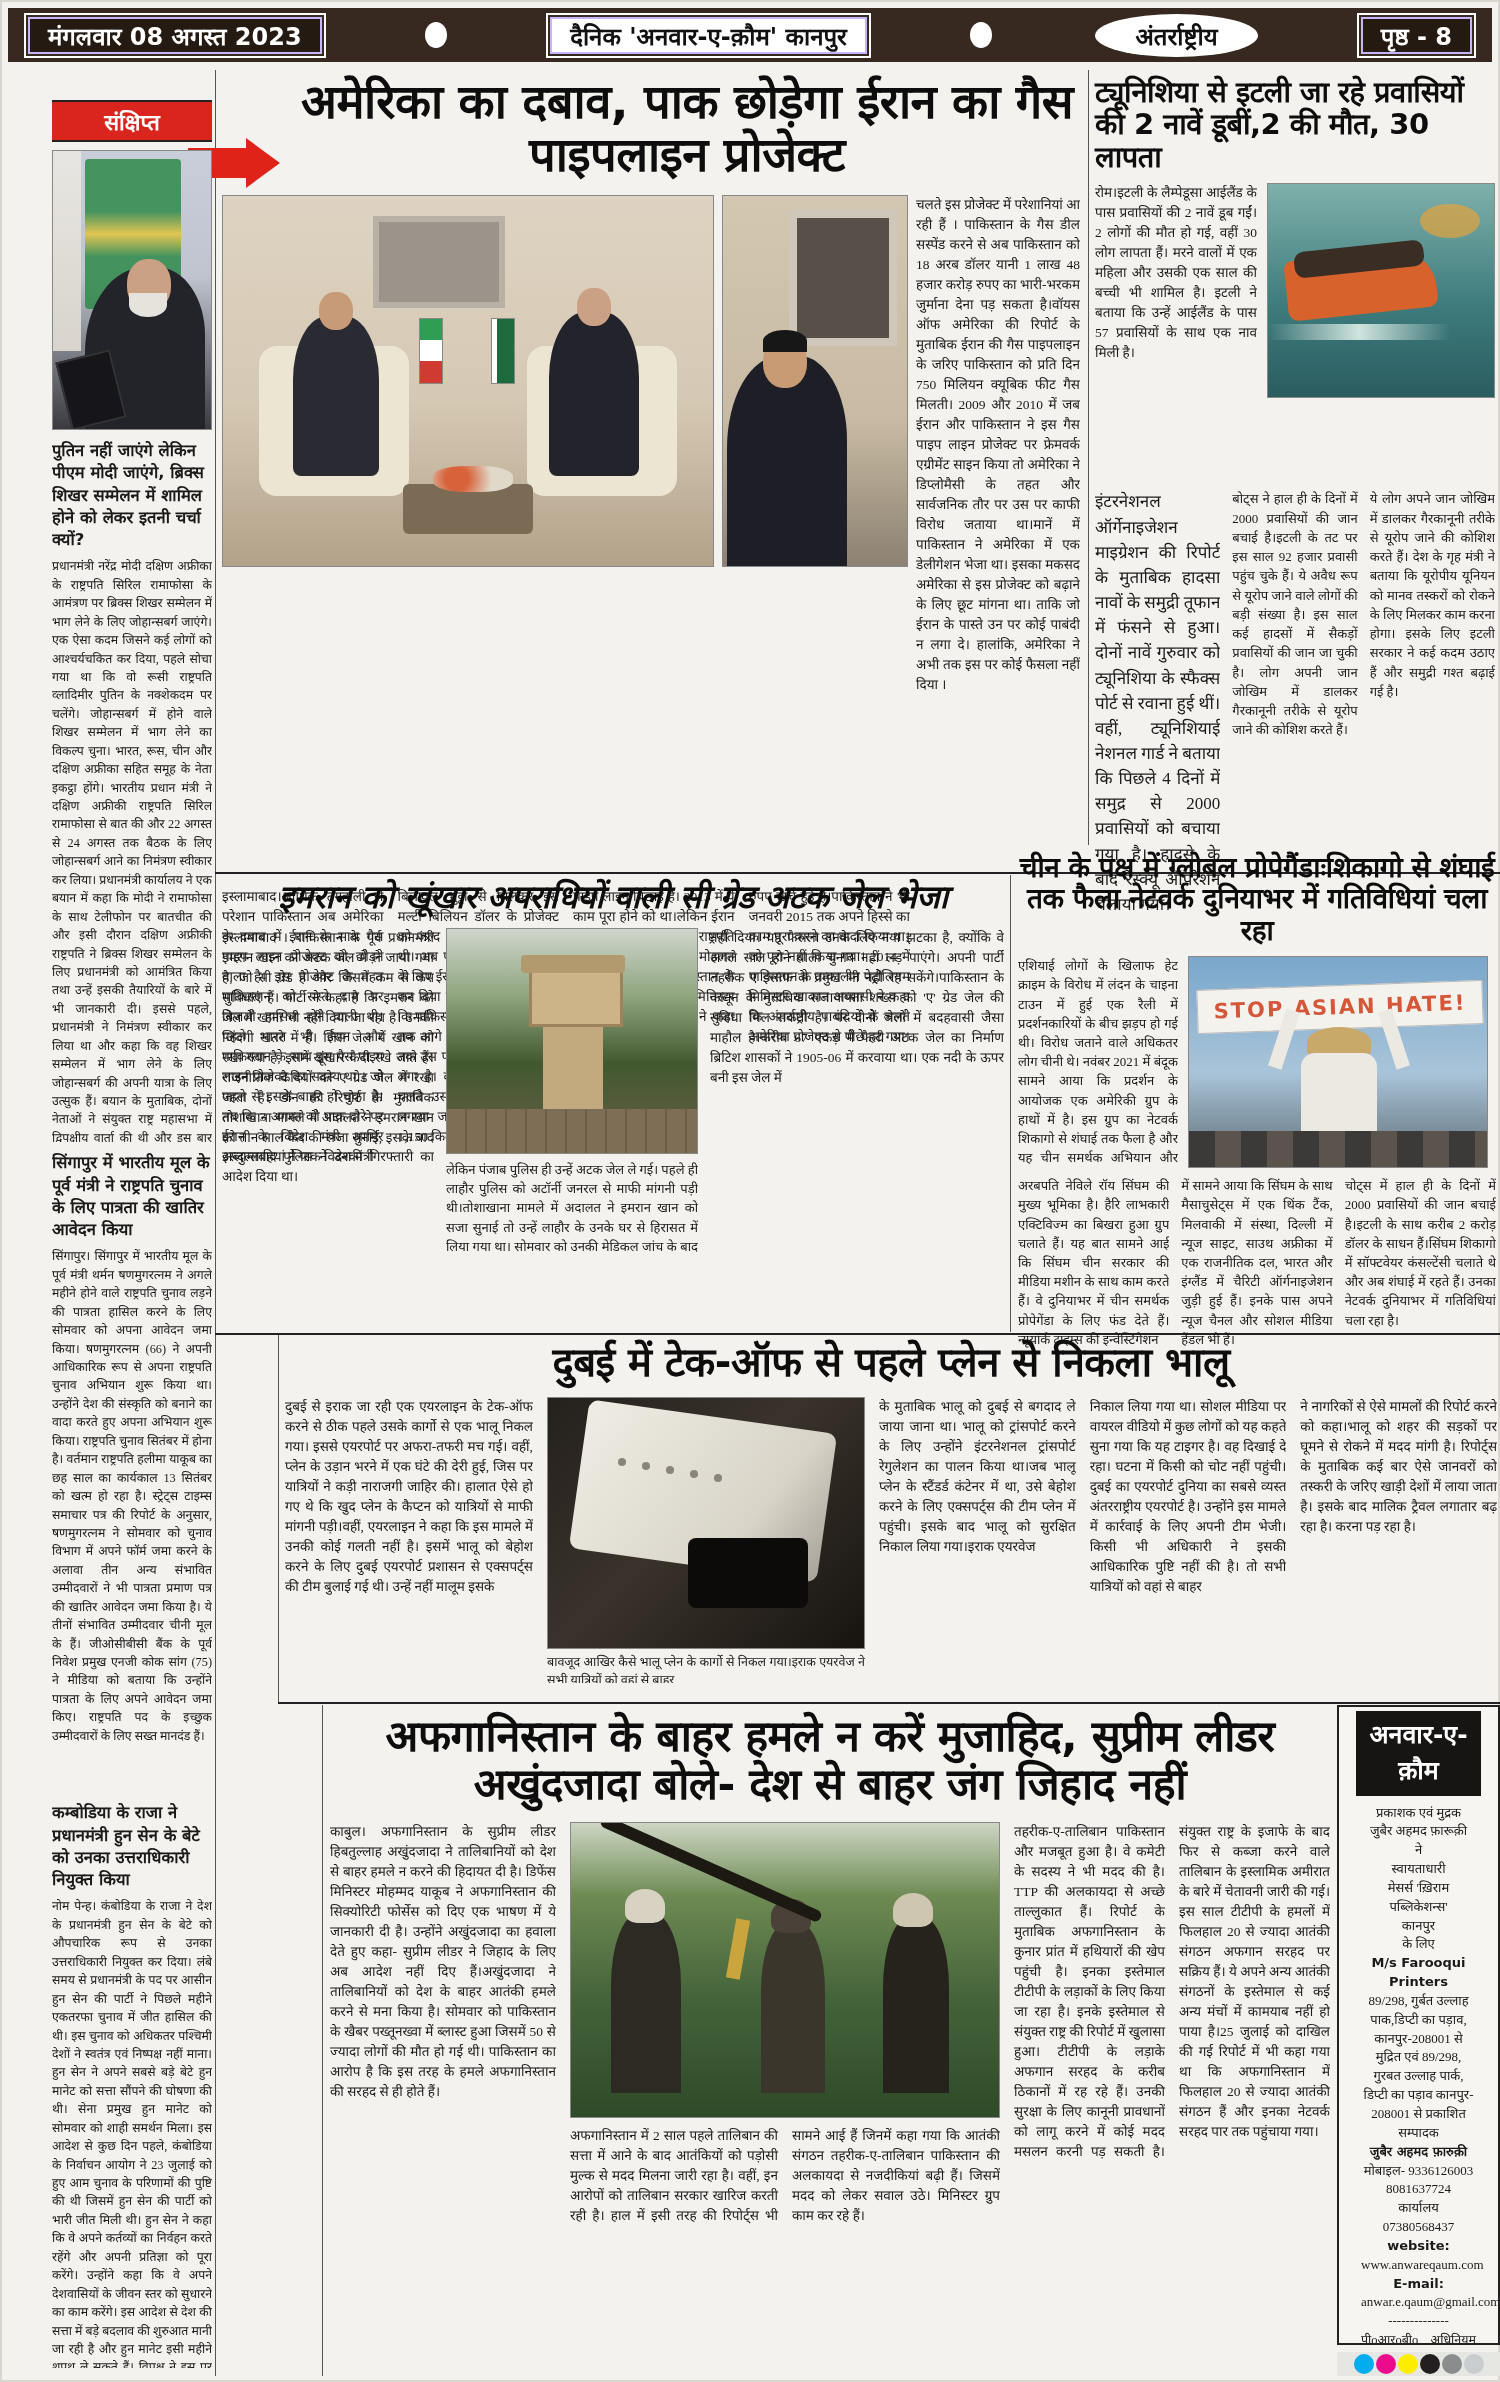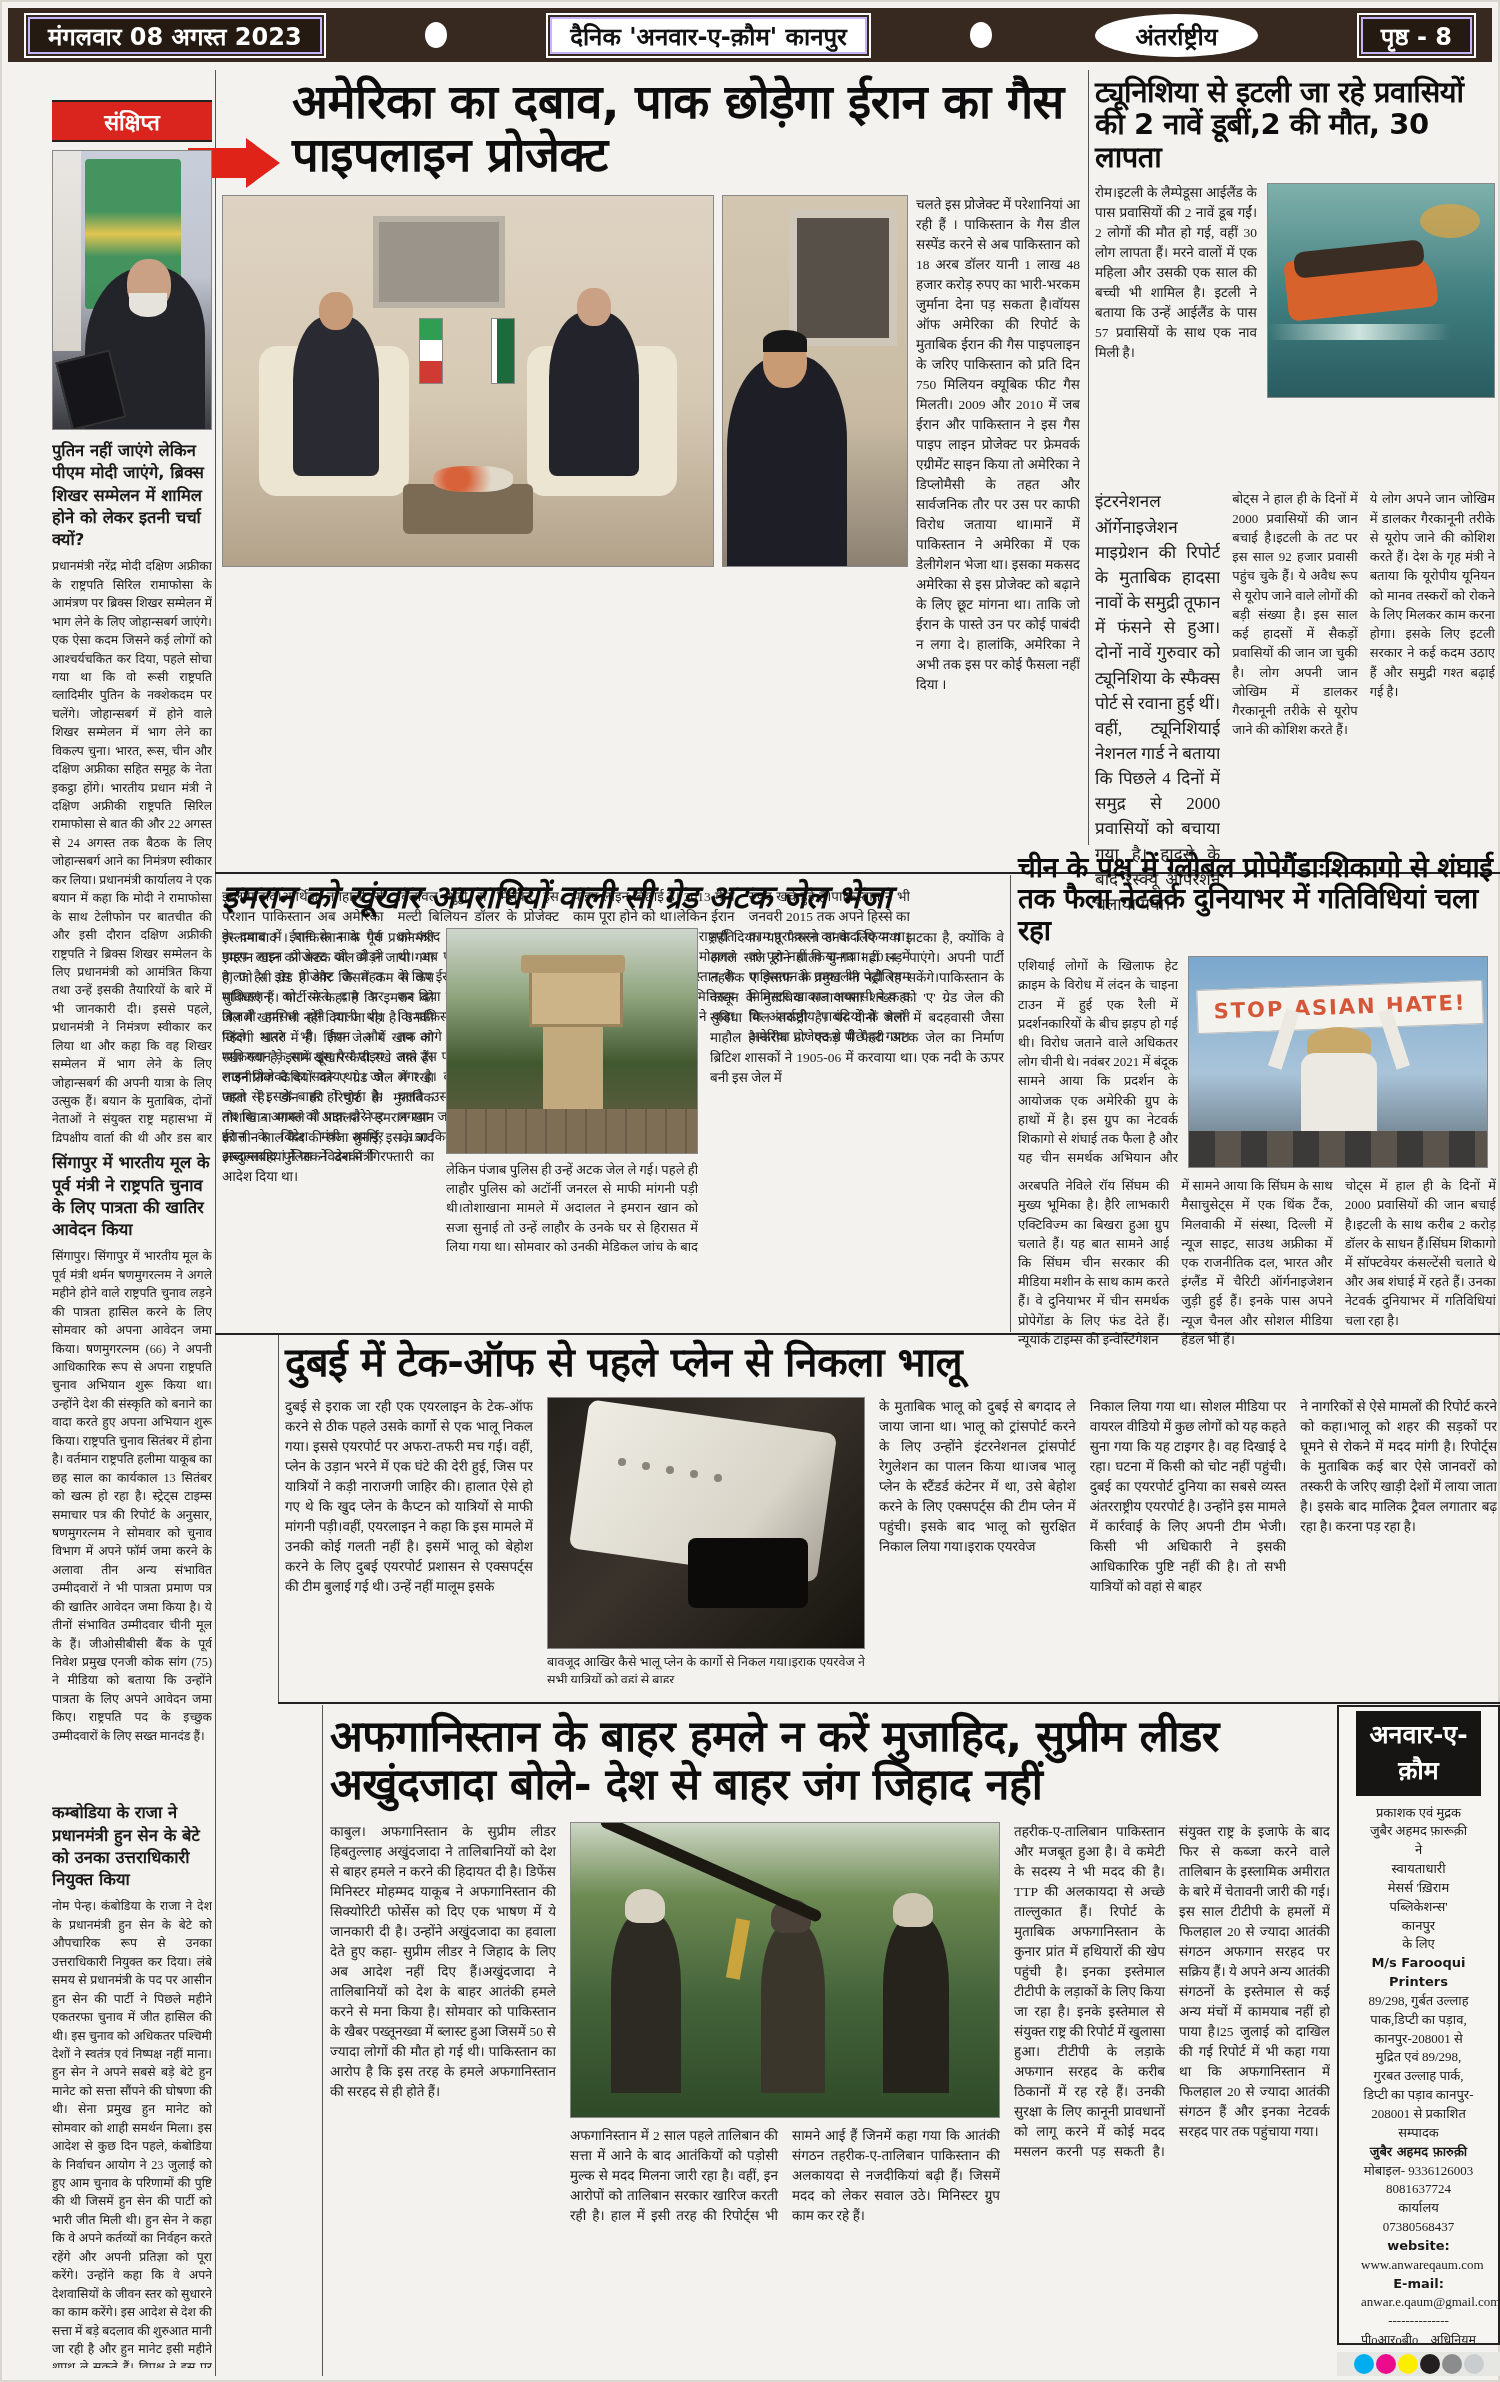--- a/index.html
+++ b/index.html
@@ -15,21 +15,21 @@
   .masthead{background:#fff;color:#111;font-size:24px;}
   .oval{background:#fff;color:#111;border-radius:50%;padding:5px 40px;
         font-family:"DejaVu Sans",sans-serif;font-weight:bold;font-size:24px;text-align:center;}
   .pagebox{color:#fff;font-size:24px;background:#241a12;}
   .dotw{width:22px;height:26px;background:#fff;border-radius:50%;}
   
   .vrule{position:absolute;width:1px;background:#555;}
   .hrule{position:absolute;height:2px;background:#222;}
   .col{ text-align:justify;font-size:13.5px;line-height:1.48;overflow:hidden;}
   .headline{font-family:"DejaVu Sans",sans-serif;font-weight:800;color:#0d0d0d;
-            line-height:1.12;letter-spacing:-0.5px;}
+            text-align:center;line-height:1.12;letter-spacing:-0.5px;}
   .photo{position:relative;overflow:hidden;border:1px solid #888;box-sizing:border-box;}
   
   .sidebar{position:absolute;left:52px;top:100px;width:160px;height:2268px;overflow:hidden;}
   .brieftag{background:#d9251d;color:#fff;text-align:center;font-family:"DejaVu Sans",sans-serif;
             font-weight:800;font-size:22px;padding:4px 0;border-top:2px solid #222;border-bottom:2px solid #222;margin-bottom:8px;}
   .briefhead{font-family:"DejaVu Sans",sans-serif;font-weight:800;font-size:16.5px;line-height:1.35;margin:10px 0 6px;}
   .briefbody{text-align:justify;font-size:12.3px;line-height:1.5;}
   
   .imprint{position:absolute;left:1337px;top:1705px;width:163px;height:640px;border:2px solid #222;
            background:#f7f5f1;box-sizing:border-box;text-align:center;font-size:13px;line-height:1.45;padding:0 22px;overflow:hidden;}

